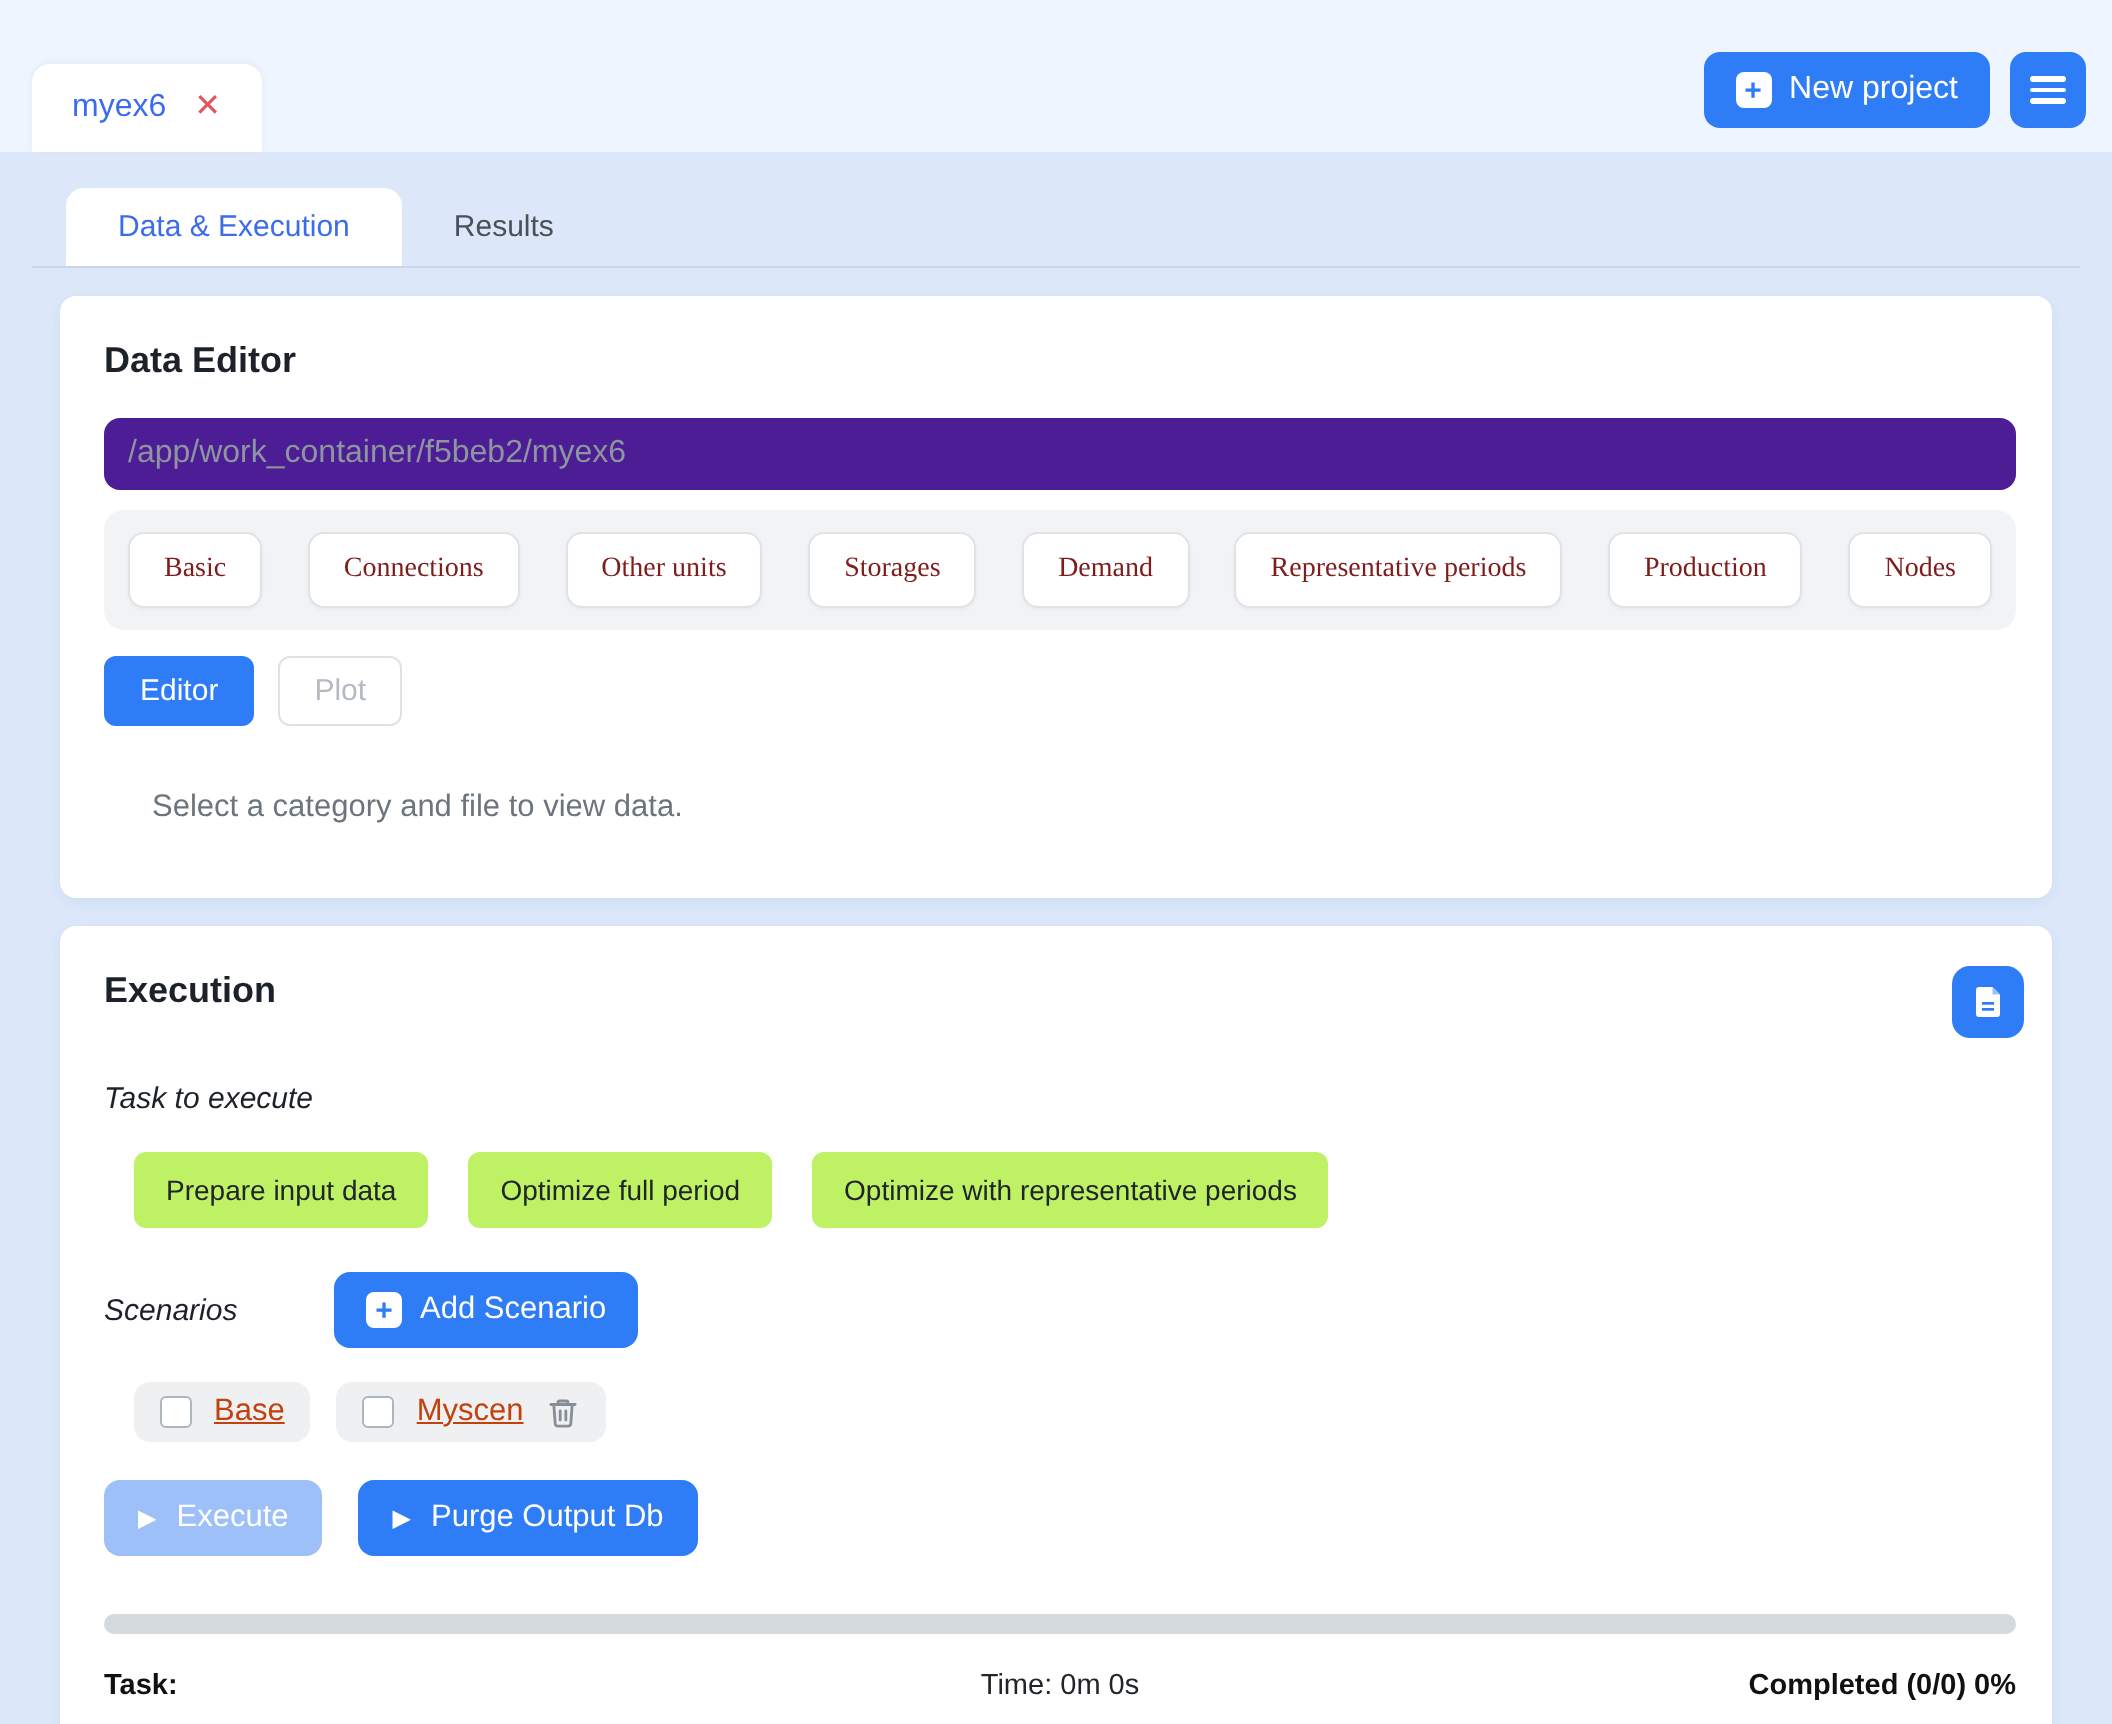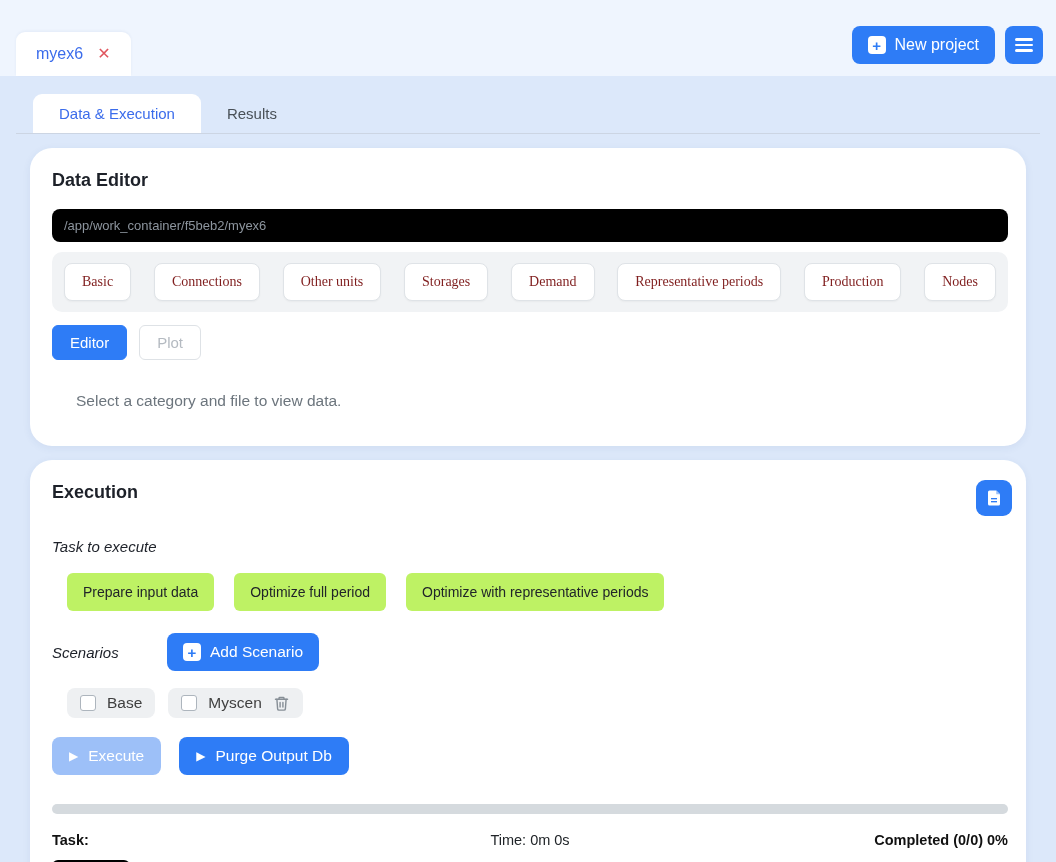--- a/index.html
+++ b/index.html
@@ -87,33 +87,33 @@
     border-radius: 9px 9px 0 0;
   }
   .main-tab.active {
     background: #ffffff;
     color: #3b6ceb;
     margin-left: 17px;
   }
   
   .card {
     background: #ffffff;
-    border-radius: 22px;
+    border-radius: 8px;
     margin: 14px 30px 0 30px;
     padding: 22px 18px 26px 22px;
     box-shadow: 0 2px 8px rgba(40,70,130,.07);
   }
   .card-title { font-size: 18px; font-weight: 700; color: #1d2129; }
   
   .path-box {
     margin-top: 18px;
-    background: #000000;
+    background: #4c1d95;
     border-radius: 8px;
     padding: 9px 12px;
-    font-size: 13px;
+    font-size: 16px;
     color: #8d959e;
   }
   .category-strip {
     margin-top: 10px;
     background: #f1f3f5;
     border-radius: 10px;
     padding: 11px 12px;
     display: flex;
     justify-content: space-between;
     gap: 8px;
@@ -184,21 +184,21 @@
   }
   .scenario-chip input[type="checkbox"] {
     width: 16px; height: 16px;
     accent-color: #ffffff;
     border: 1px solid #adb5bd;
     appearance: none;
     background: #fff;
     border-radius: 3px;
     cursor: pointer;
   }
-  .scenario-chip .chip-label { font-size: 15.5px; color: #404040; }
+  .scenario-chip .chip-label { font-size: 15.5px; color: #c2410c; text-decoration: underline; }
   .trash-btn { background: none; border: none; cursor: pointer; display: inline-flex; padding: 0; }
   .exec-buttons { margin-top: 19px; display: flex; gap: 18px; }
   .run-btn {
     height: 38px;
     padding: 0 17px;
     border: none;
     border-radius: 8px;
     color: #fff;
     font-size: 15.5px;
     font-family: inherit;

